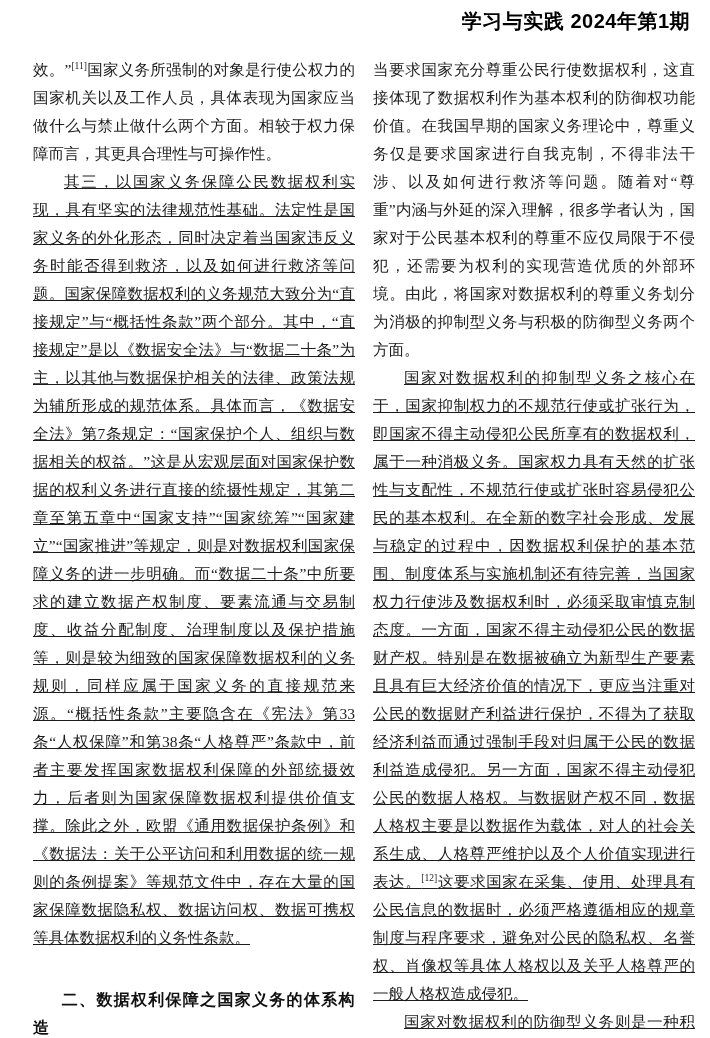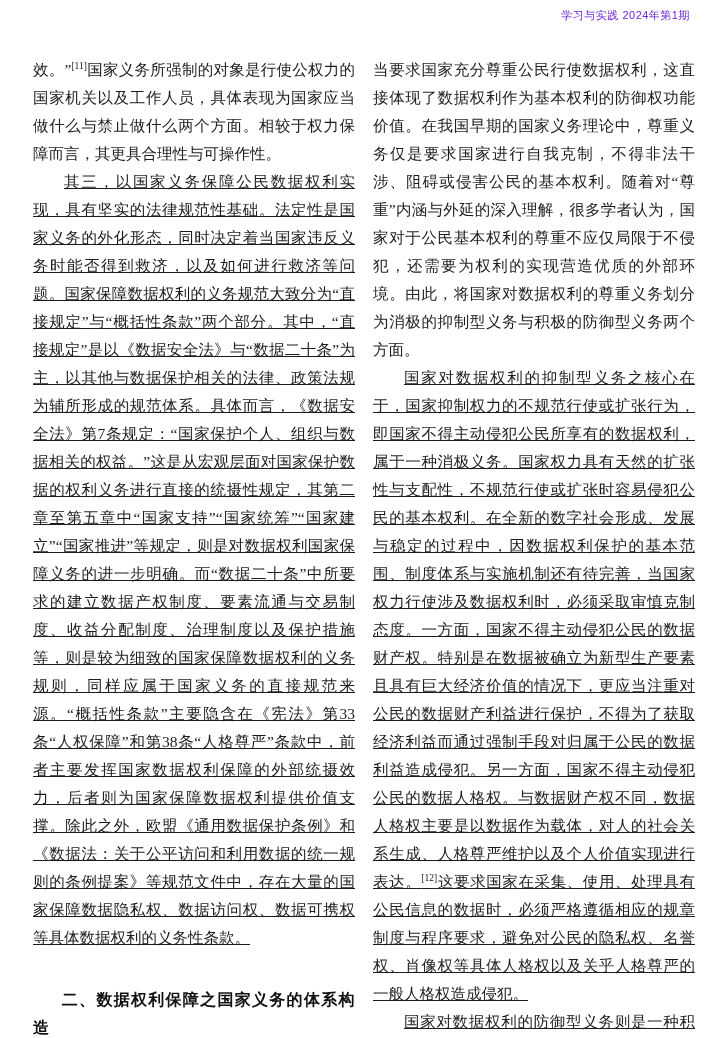--- a/index.html
+++ b/index.html
@@ -14,23 +14,23 @@
     background: #ffffff;
     overflow: hidden;
     font-family: "Liberation Serif", "DejaVu Serif", serif;
     color: #1c1c1c;
   }
   .header {
     position: absolute;
     top: 8px;
     right: 20px;
     font-family: "Liberation Sans", "DejaVu Sans", sans-serif;
-    font-weight: normal;
-    font-size: 11px;
-    color: #6d28d9;
+    font-weight: bold;
+    font-size: 20px;
+    color: #000000;
     letter-spacing: 0.5px;
   }
   .columns {
     position: absolute;
     top: 56px;
     left: 33px;
     display: flex;
     gap: 18px;
   }
   .col {
@@ -73,19 +73,19 @@
   <div class="columns">
 
     <div class="col">
       <p class="cjk-text">效。”<sup>[11]</sup>国家义务所强制的对象是行使公权力的国家机关以及工作人员，具体表现为国家应当做什么与禁止做什么两个方面。相较于权力保障而言，其更具合理性与可操作性。</p>
       <p class="cjk-text indent">其三，以国家义务保障公民数据权利实现，具有坚实的法律规范性基础。法定性是国家义务的外化形态，同时决定着当国家违反义务时能否得到救济，以及如何进行救济等问题。国家保障数据权利的义务规范大致分为“直接规定”与“概括性条款”两个部分。其中，“直接规定”是以《数据安全法》与“数据二十条”为主，以其他与数据保护相关的法律、政策法规为辅所形成的规范体系。具体而言，《数据安全法》第7条规定：“国家保护个人、组织与数据相关的权益。”这是从宏观层面对国家保护数据的权利义务进行直接的统摄性规定，其第二章至第五章中“国家支持”“国家统筹”“国家建立”“国家推进”等规定，则是对数据权利国家保障义务的进一步明确。而“数据二十条”中所要求的建立数据产权制度、要素流通与交易制度、收益分配制度、治理制度以及保护措施等，则是较为细致的国家保障数据权利的义务规则，同样应属于国家义务的直接规范来源。“概括性条款”主要隐含在《宪法》第33条“人权保障”和第38条“人格尊严”条款中，前者主要发挥国家数据权利保障的外部统摄效力，后者则为国家保障数据权利提供价值支撑。除此之外，欧盟《通用数据保护条例》和《数据法：关于公平访问和利用数据的统一规则的条例提案》等规范文件中，存在大量的国家保障数据隐私权、数据访问权、数据可携权等具体数据权利的义务性条款。</p>
       <h2 class="section-heading">二、数据权利保障之国家义务的体系构造</h2>
 
     </div>
 
     <div class="col">
-      <p class="cjk-text">当要求国家充分尊重公民行使数据权利，这直接体现了数据权利作为基本权利的防御权功能价值。在我国早期的国家义务理论中，尊重义务仅是要求国家进行自我克制，不得非法干涉、阻碍或侵害公民的基本权利。随着对“尊重”内涵与外延的深入理解，很多学者认为，国家对于公民基本权利的尊重不应仅局限于不侵犯，还需要为权利的实现营造优质的外部环境。由此，将国家对数据权利的尊重义务划分为消极的抑制型义务与积极的防御型义务两个方面。</p>
+      <p class="cjk-text">当要求国家充分尊重公民行使数据权利，这直接体现了数据权利作为基本权利的防御权功能价值。在我国早期的国家义务理论中，尊重义务仅是要求国家进行自我克制，不得非法干涉、以及如何进行救济等问题。随着对“尊重”内涵与外延的深入理解，很多学者认为，国家对于公民基本权利的尊重不应仅局限于不侵犯，还需要为权利的实现营造优质的外部环境。由此，将国家对数据权利的尊重义务划分为消极的抑制型义务与积极的防御型义务两个方面。</p>
       <p class="cjk-text indent">国家对数据权利的抑制型义务之核心在于，国家抑制权力的不规范行使或扩张行为，即国家不得主动侵犯公民所享有的数据权利，属于一种消极义务。国家权力具有天然的扩张性与支配性，不规范行使或扩张时容易侵犯公民的基本权利。在全新的数字社会形成、发展与稳定的过程中，因数据权利保护的基本范围、制度体系与实施机制还有待完善，当国家权力行使涉及数据权利时，必须采取审慎克制态度。一方面，国家不得主动侵犯公民的数据财产权。特别是在数据被确立为新型生产要素且具有巨大经济价值的情况下，更应当注重对公民的数据财产利益进行保护，不得为了获取经济利益而通过强制手段对归属于公民的数据利益造成侵犯。另一方面，国家不得主动侵犯公民的数据人格权。与数据财产权不同，数据人格权主要是以数据作为载体，对人的社会关系生成、人格尊严维护以及个人价值实现进行表达。<sup>[12]</sup>这要求国家在采集、使用、处理具有公民信息的数据时，必须严格遵循相应的规章制度与程序要求，避免对公民的隐私权、名誉权、肖像权等具体人格权以及关乎人格尊严的一般人格权造成侵犯。</p>
       <p class="cjk-text indent">国家对数据权利的防御型义务则是一种积极的作为义务，本质上是要求国家对公权力执行者进行内在约束。之所以创设防御型义务，源于</p>
     </div>
 
   </div>
 </div>
 
 </body></html>

